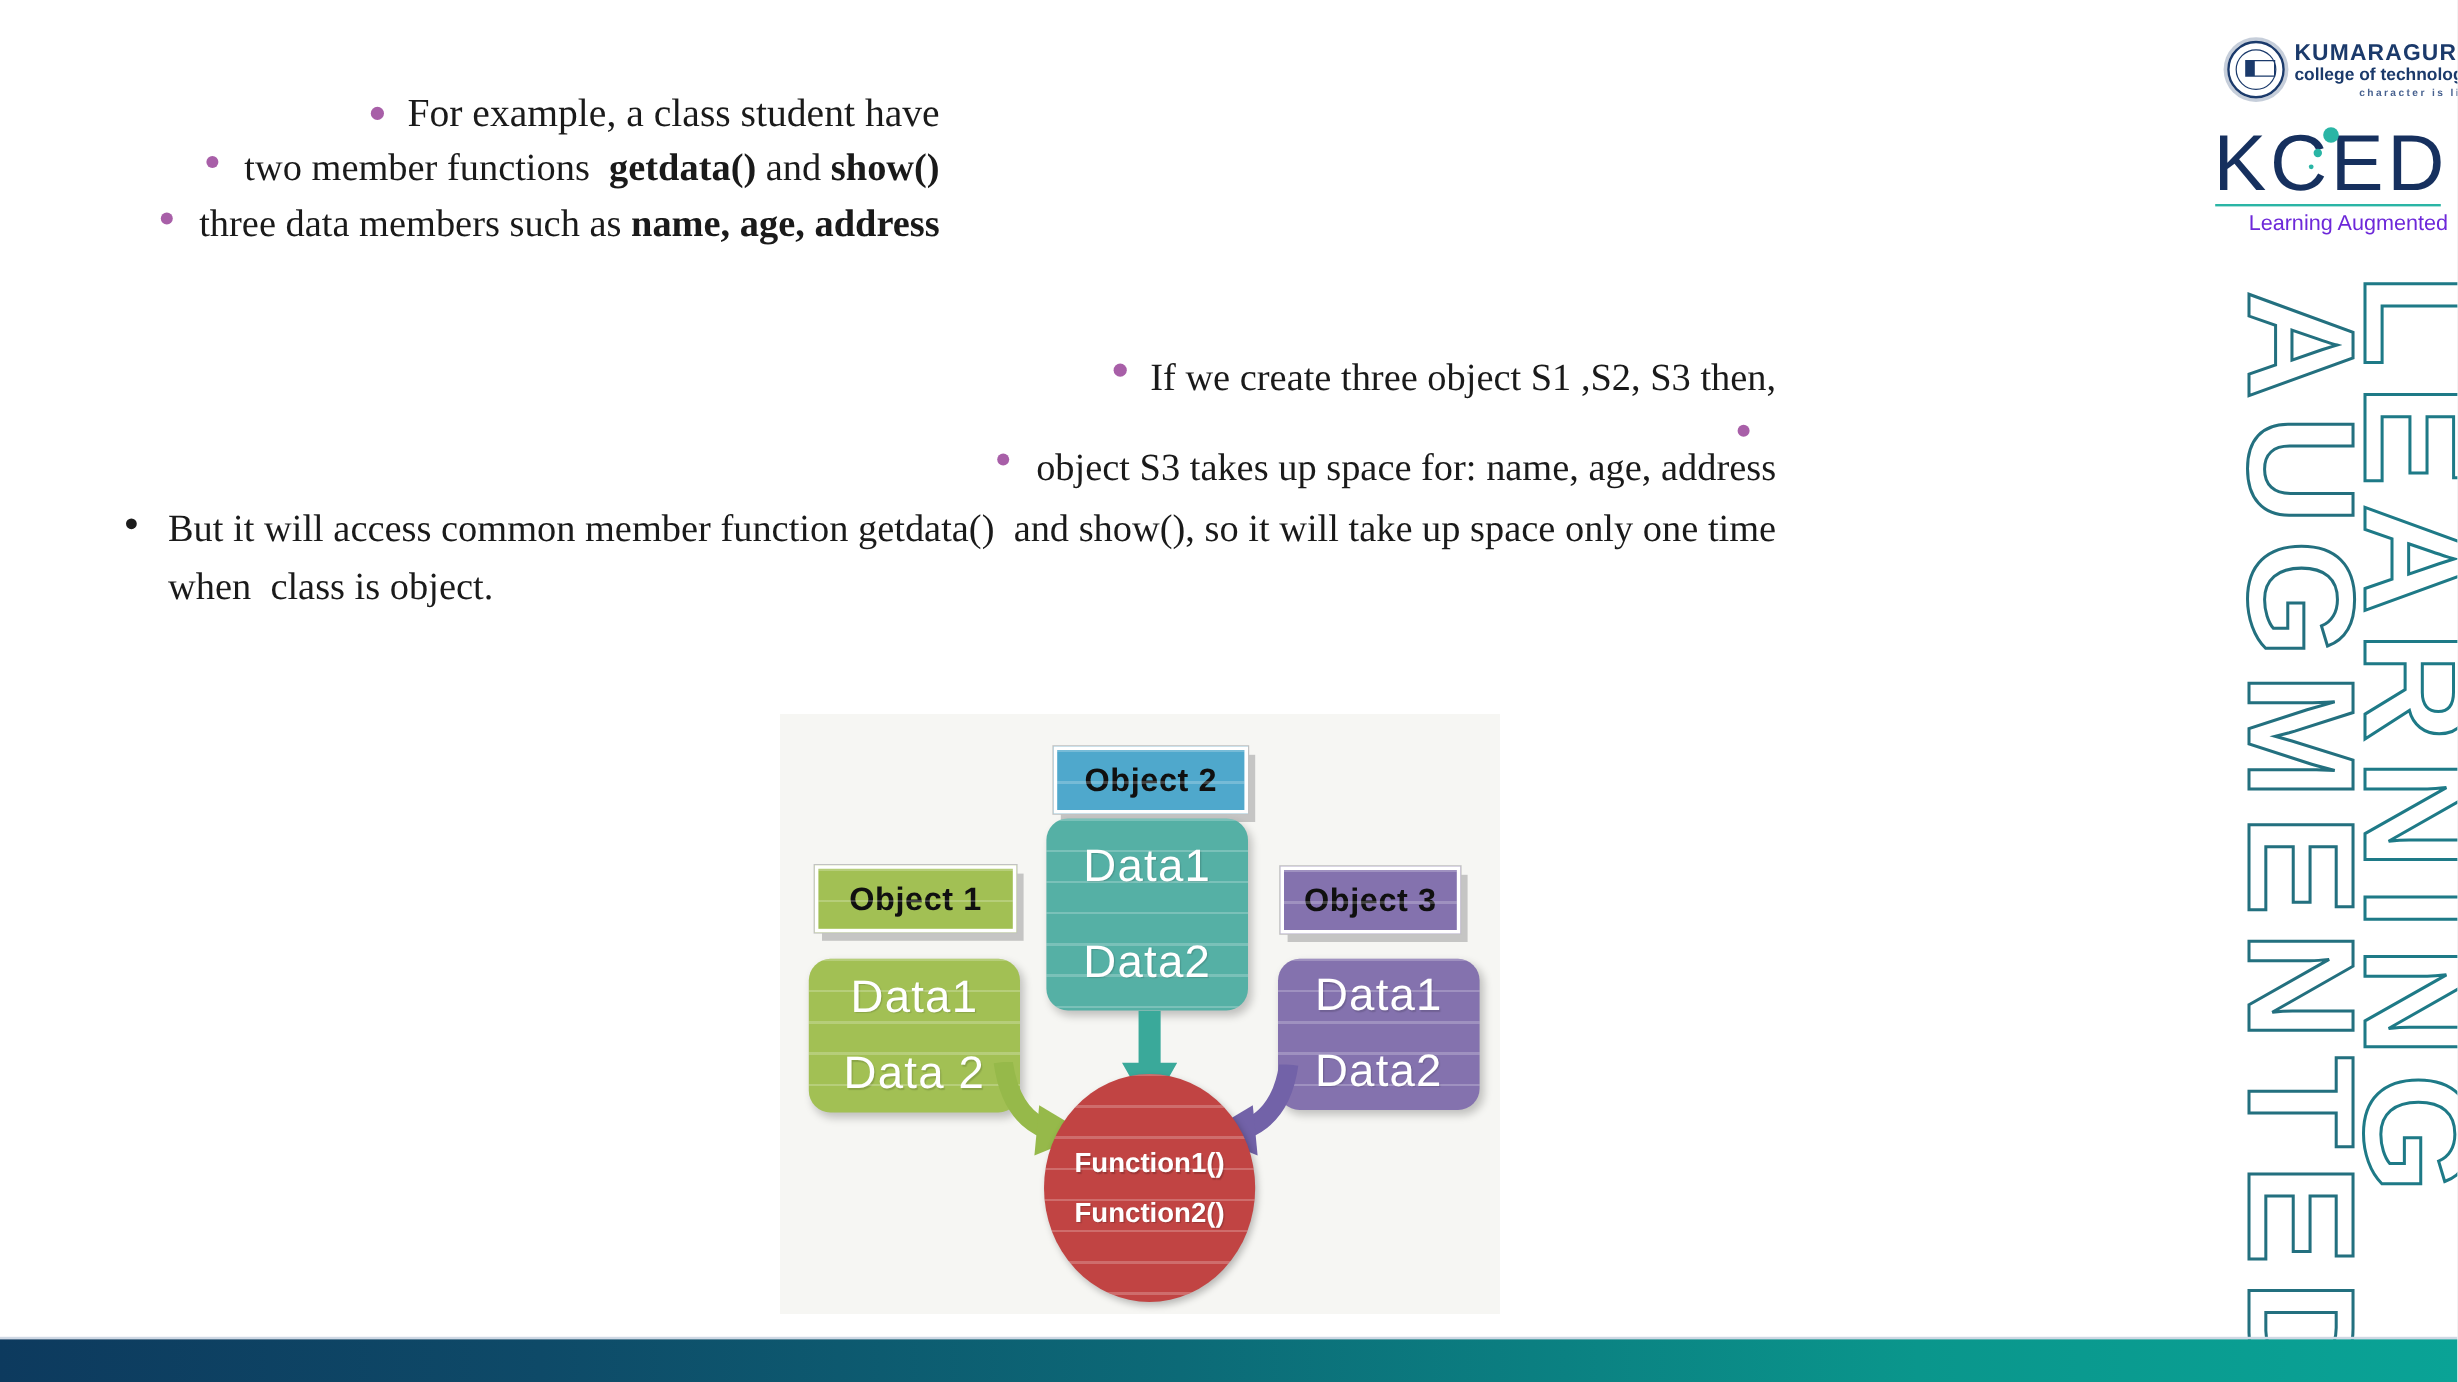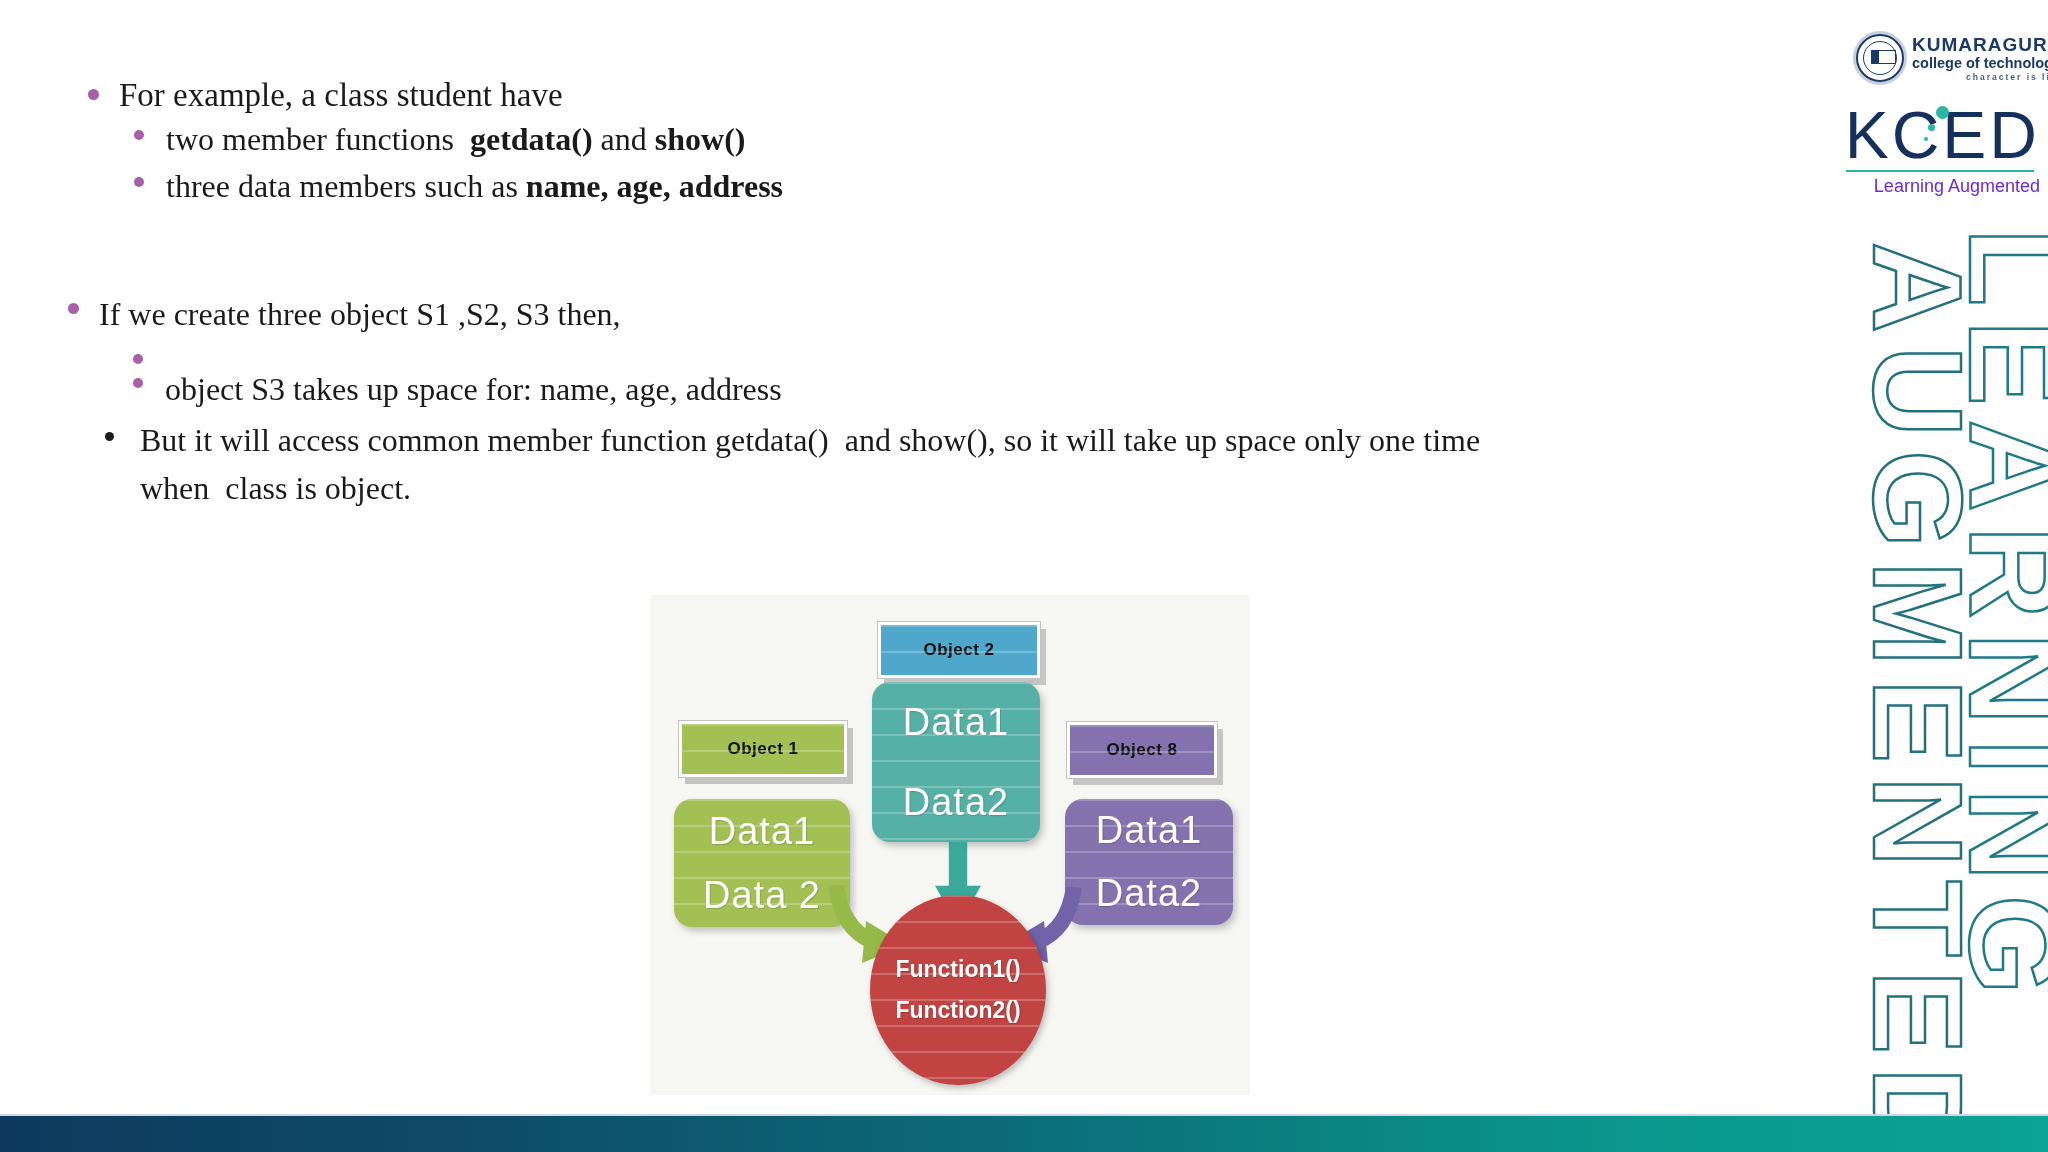--- a/index.html
+++ b/index.html
@@ -5,38 +5,38 @@
   html,body{margin:0;padding:0;background:#e9e9e9;}
   .slide{position:relative;width:2048px;height:1152px;background:#ffffff;overflow:hidden;
          font-family:"Liberation Serif",serif;color:#1a1a1a;}
   
   .wm{position:absolute;top:0;writing-mode:vertical-rl;font-family:"Liberation Sans",sans-serif;
       font-weight:700;color:#ffffff;-webkit-text-stroke:2.5px #1e7a87;z-index:1;line-height:1;}
   .wm1{left:1950px;top:228px;font-size:128px;letter-spacing:14px;}
   .wm2{left:1854px;top:242px;font-size:126px;letter-spacing:13px;-webkit-text-stroke:2.5px #23707f;}
   
   .content{position:absolute;z-index:2;}
-  .li{display:flex;align-items:flex-start;}
+  .li{display:flex;align-items:flex-start;justify-content:flex-end;}
   .li .txt{white-space:pre-wrap;}
   .dot{flex:0 0 auto;border-radius:50%;}
   .pdot{width:11px;height:11px;background:#a85fa8;margin:15px 20px 0 0;}
   .pdot.sm{width:10px;height:10px;margin:14px 22px 0 0;}
   .kdot{width:9px;height:9px;background:#1c1c1c;margin:16px 26px 0 0;}
   .block1{position:absolute;left:88px;top:74px;font-size:33px;line-height:42px;}
   .block1 .sub{margin-left:46px;font-size:32px;line-height:47px;}
   .block2{position:absolute;left:68px;top:288px;font-size:32px;line-height:42px;}
   .block2 .head{line-height:52px;}
   .block2 .sub{margin-left:65px;line-height:51px;}
   .block2 .note{margin-left:37px;margin-top:1px;line-height:48px;}
   b{font-weight:700;}
   
   .diagram{position:absolute;left:650px;top:595px;width:600px;height:500px;background:#f6f6f3;z-index:2;}
   .dlabel{position:absolute;border:3px solid #fff;box-shadow:0 0 0 1px #c2c2c2,6px 7px 0 rgba(125,125,125,.4);
           display:flex;align-items:center;justify-content:center;font-family:"Liberation Sans",sans-serif;
-          font-weight:700;font-size:17px;color:#101010;letter-spacing:.5px;}
+          font-weight:700;font-size:27px;color:#101010;letter-spacing:.5px;}
   .dbox{position:absolute;border-radius:18px;box-shadow:3px 4px 7px rgba(0,0,0,.22);
         display:flex;flex-direction:column;justify-content:space-around;align-items:center;
         font-family:"Liberation Sans",sans-serif;color:#fff;}
   .stripes::after{content:"";position:absolute;inset:0;border-radius:inherit;pointer-events:none;
         background:repeating-linear-gradient(180deg,rgba(255,255,255,.22) 0 2px,transparent 2px 26px);}
   .dbox span{font-size:38px;letter-spacing:1px;text-shadow:1px 1px 1px rgba(0,0,0,.15);}
   .fncircle{position:absolute;left:220px;top:300px;width:176px;height:190px;border-radius:50%;
         background:#c14443;display:flex;flex-direction:column;justify-content:center;align-items:center;gap:14px;
         font-family:"Liberation Sans",sans-serif;color:#fff;box-shadow:2px 3px 6px rgba(0,0,0,.25);}
   .fncircle span{font-size:23px;font-weight:700;text-shadow:1px 1px 1px rgba(0,0,0,.2);}
@@ -117,21 +117,21 @@
       <span>Data1</span>
       <span>Data2</span>
     </div>
 
     <div class="dlabel stripes" style="left:29px;top:126px;width:162px;height:50px;background:#a2c054;">Object 1</div>
     <div class="dbox stripes" style="left:24px;top:204px;width:176px;height:128px;background:#a2c054;">
       <span>Data1</span>
       <span>Data 2</span>
     </div>
 
-    <div class="dlabel stripes" style="left:417px;top:127px;width:144px;height:50px;background:#8472ae;">Object 8</div>
+    <div class="dlabel stripes" style="left:417px;top:127px;width:144px;height:50px;background:#8472ae;">Object 3</div>
     <div class="dbox stripes" style="left:415px;top:204px;width:168px;height:126px;background:#8472ae;">
       <span>Data1</span>
       <span>Data2</span>
     </div>
 
     <div class="down-arrow"></div>
 
     <svg class="sidearrow" style="left:172px;top:290px;" width="86" height="80" viewBox="0 0 86 80">
       <path d="M14,0 Q20,44 50,56" fill="none" stroke="#96b94a" stroke-width="16"></path>
       <polygon points="44,36 84,60 40,78" fill="#96b94a"></polygon>

